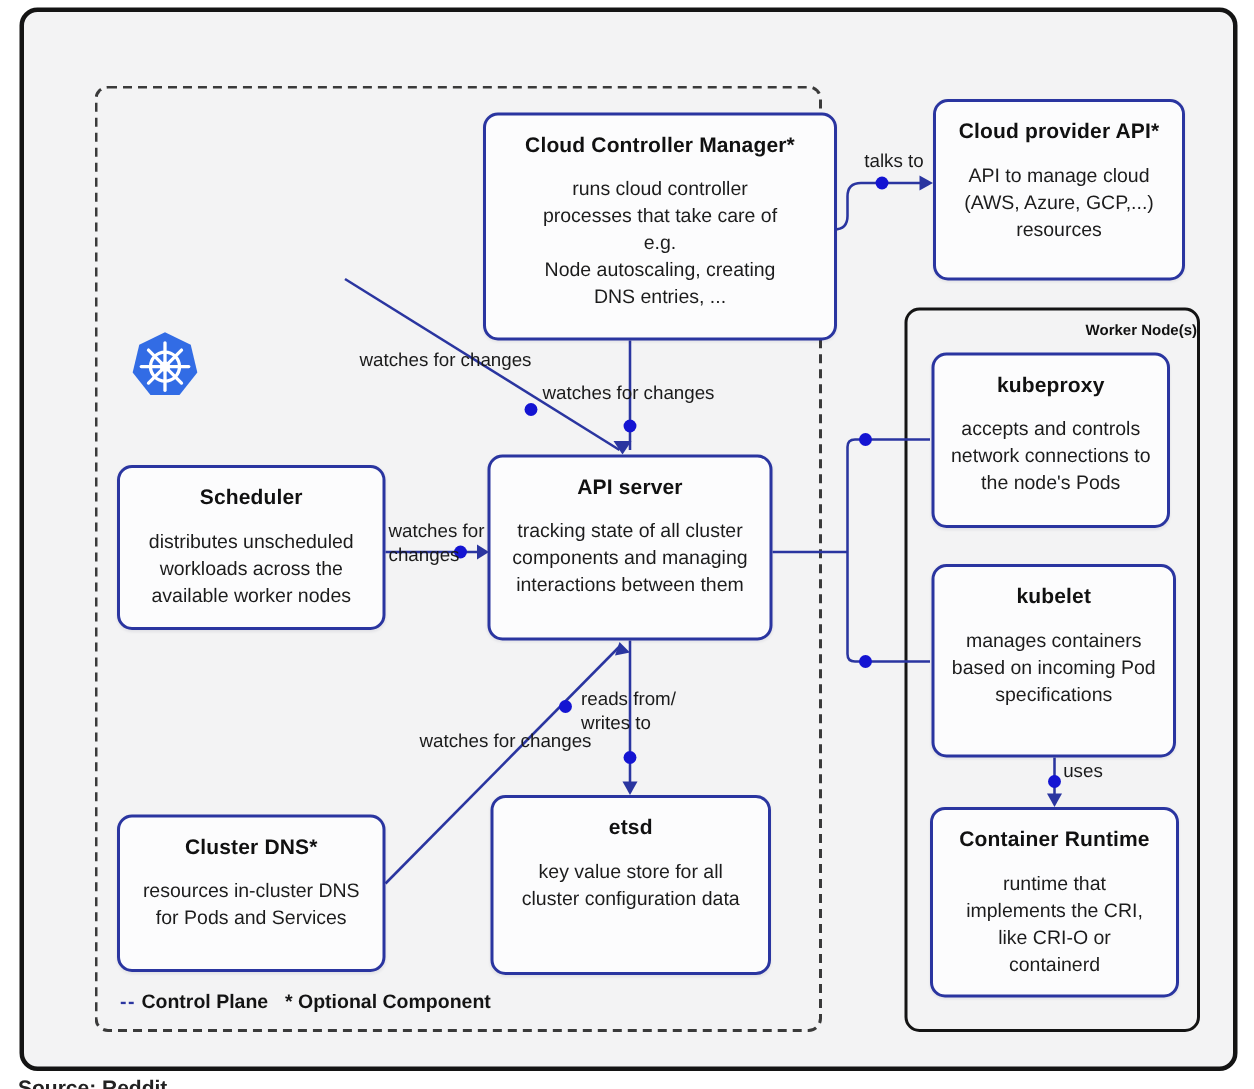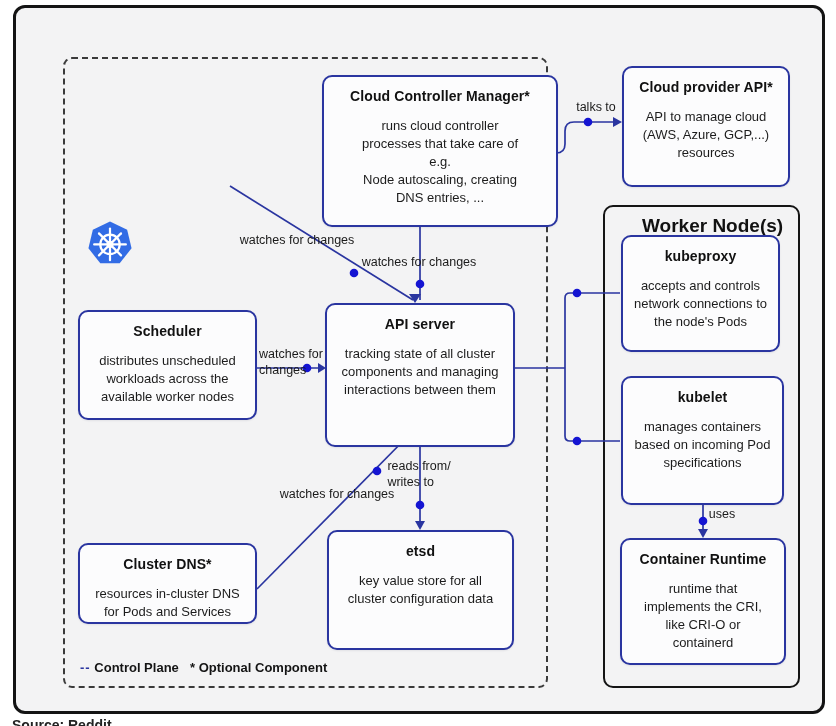--- a/index.html
+++ b/index.html
@@ -14,22 +14,22 @@
   }
   .control-plane{
     position:absolute;left:63px;top:57px;width:485px;height:631px;
     border:2px dashed #3a3a3a;border-radius:9px;box-sizing:border-box;
   }
   .worker{
     position:absolute;left:603px;top:205px;width:197px;height:483px;
     border:2.5px solid #141414;border-radius:10px;box-sizing:border-box;
   }
   .worker-title{
-    position:absolute;left:0;right:0;top:8px;text-align:left;
-    font-weight:bold;font-size:19px;color:#111;padding-left:37px;
+    position:absolute;left:0;right:0;top:8px;text-align:right;
+    font-weight:bold;font-size:10px;color:#111;padding-left:37px;
   }
   svg.wires{position:absolute;left:0;top:0;pointer-events:none;}
   .node{
     position:absolute;background:#fcfcfd;border:2px solid #2a35a0;border-radius:10px;
     box-sizing:border-box;display:flex;flex-direction:column;align-items:center;
     padding:11px 6px;text-align:center;box-shadow:0 1px 2px rgba(20,20,60,0.08);
   }
   .node-title{font-weight:bold;font-size:14px;color:#111;letter-spacing:.1px;}
   .node-body{font-size:13px;line-height:18px;margin-top:13px;white-space:pre-line;color:#1c1c1c;}
   .wire-label{
@@ -104,28 +104,28 @@
 resources</div>
   </div>
 
   <div class="node" style="left:78px;top:310px;width:179px;height:110px">
     <div class="node-title">Scheduler</div>
     <div class="node-body">distributes unscheduled
 workloads across the
 available worker nodes</div>
   </div>
 
-  <div class="node" style="left:325px;top:303px;width:190px;height:144px">
+  <div class="node" style="left:325px;top:303px;width:190px;height:124px">
     <div class="node-title">API server</div>
     <div class="node-body">tracking state of all cluster
 components and managing
 interactions between them</div>
   </div>
 
-  <div class="node" style="left:78px;top:543px;width:179px;height:81px">
+  <div class="node" style="left:78px;top:543px;width:179px;height:105px">
     <div class="node-title">Cluster DNS*</div>
     <div class="node-body">resources in-cluster DNS
 for Pods and Services</div>
   </div>
 
   <div class="node" style="left:327px;top:530px;width:187px;height:120px">
     <div class="node-title">etsd</div>
     <div class="node-body">key value store for all
 cluster configuration data</div>
   </div>

